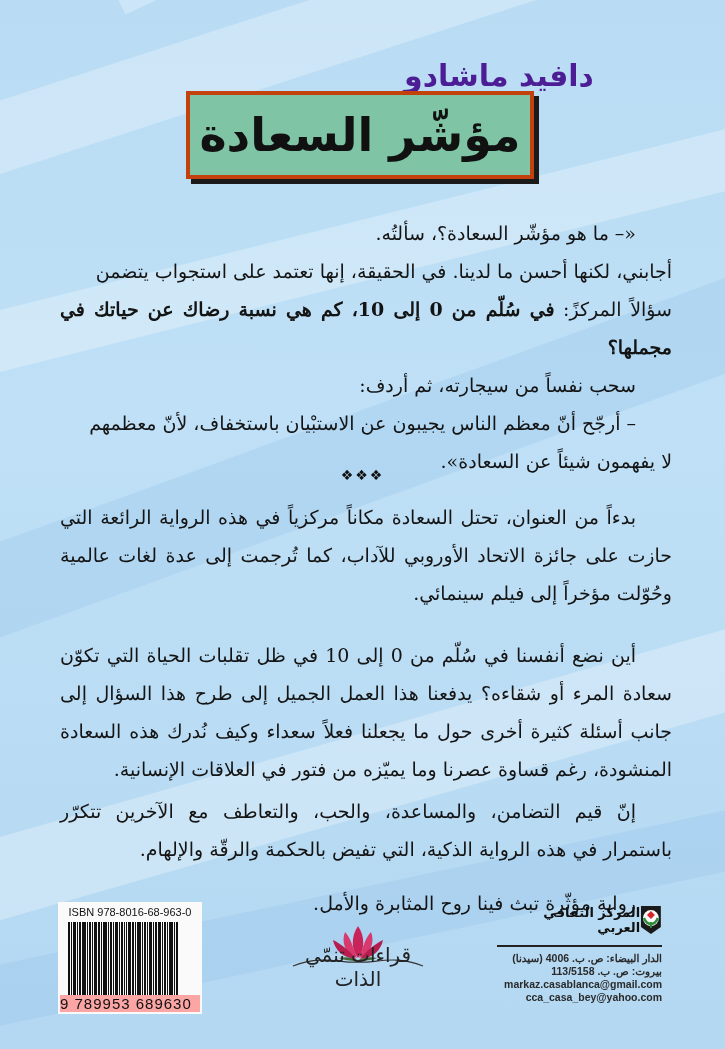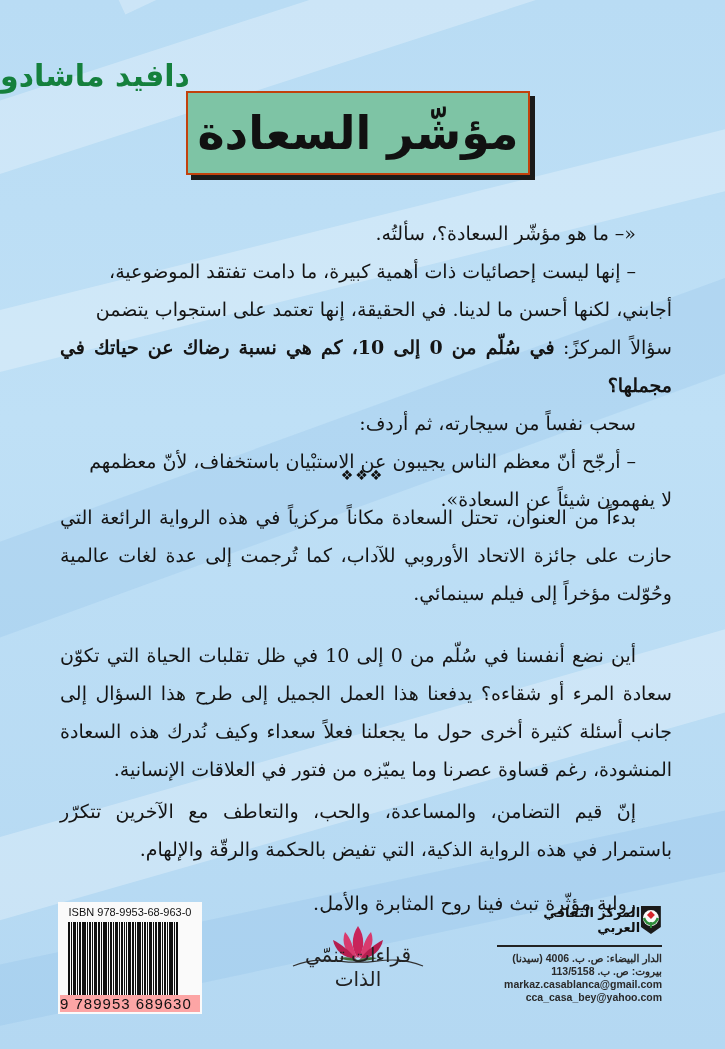--- a/index.html
+++ b/index.html
@@ -7,27 +7,27 @@
     width:725px; height:1049px; overflow:hidden; position:relative;
     background: linear-gradient(180deg, #b9dcf4 0%, #bfe0f6 40%, #b4d8f2 100%);
     font-family: "DejaVu Serif", serif;
     color:#1a1a1a;
   }
   .rays { position:absolute; inset:0; pointer-events:none; overflow:hidden; }
   .ray { position:absolute; background: rgba(255,255,255,0.28); transform-origin: 0 0; }
   .ray.dark { background: rgba(120,180,225,0.18); }
 
   .author {
-    position:absolute; top:58px; left:0; width:594px; text-align:left;
+    position:absolute; top:58px; left:0; width:594px; text-align:right;
     font-family:"DejaVu Sans", sans-serif; font-size:30px; font-weight:bold;
-    color:#15803d; direction:rtl; letter-spacing:0.5px;
+    color:#4c1d95; direction:rtl; letter-spacing:0.5px;
   }
   .title-box {
     position:absolute; left:186px; top:91px; width:340px; height:80px;
-    background:#7ec4a5; border:2px solid #c2410c;
+    background:#7ec4a5; border:4px solid #c2410c;
     box-shadow: 5px 5px 0 #1a1a1a;
     display:flex; align-items:center; justify-content:center;
   }
   .title-box span {
     font-family:"DejaVu Sans", sans-serif; font-size:46px; font-weight:bold;
     color:#111; direction:rtl;
   }
 
   .text-block {
     position:absolute; left:60px; width:612px; direction:rtl; text-align:justify;
@@ -92,39 +92,38 @@
 </div>
 
 <div class="author">دافيد ماشادو</div>
 
 <div class="title-box">
   <span>مؤشّر السعادة</span>
 </div>
 
 <div class="text-block" style="top:214px;">
   <p class="indent">«– ما هو مؤشّر السعادة؟، سألتُه.</p>
-  <p class="indent">– إنها ليست إحصائيات ذات أهمية كبيرة، ما دامت تفتقد الموضوعية،</p>
   <p>أجابني، لكنها أحسن ما لدينا. في الحقيقة، إنها تعتمد على استجواب يتضمن</p>
   <p><span>سؤالاً المركزً:</span> <span class="bold">في سُلّم من 0 إلى 10، كم هي نسبة رضاك عن حياتك في مجملها؟</span></p>
   <p class="indent">سحب نفساً من سيجارته، ثم أردف:</p>
   <p class="indent">– أرجّح أنّ معظم الناس يجيبون عن الاستبْيان باستخفاف، لأنّ معظمهم</p>
   <p>لا يفهمون شيئاً عن السعادة».</p>
 </div>
 
 <div class="sep">❖❖❖</div>
 
 <div class="text-block" style="top:498px;">
   <p class="indent" style="margin-bottom:4px;">بدءاً من العنوان، تحتل السعادة مكاناً مركزياً في هذه الرواية الرائعة التي حازت على جائزة الاتحاد الأوروبي للآداب، كما تُرجمت إلى عدة لغات عالمية وحُوّلت مؤخراً إلى فيلم سينمائي.</p>
   <p class="indent" style="margin-bottom:4px;margin-top:24px;">أين نضع أنفسنا في سُلّم من 0 إلى 10 في ظل تقلبات الحياة التي تكوّن سعادة المرء أو شقاءه؟ يدفعنا هذا العمل الجميل إلى طرح هذا السؤال إلى جانب أسئلة كثيرة أخرى حول ما يجعلنا فعلاً سعداء وكيف نُدرك هذه السعادة المنشودة، رغم قساوة عصرنا وما يميّزه من فتور في العلاقات الإنسانية.</p>
   <p class="indent" style="margin-bottom:16px;">إنّ قيم التضامن، والمساعدة، والحب، والتعاطف مع الآخرين تتكرّر باستمرار في هذه الرواية الذكية، التي تفيض بالحكمة والرقّة والإلهام.</p>
   <p class="indent">رواية مؤثّرة تبث فينا روح المثابرة والأمل.</p>
 </div>
 
 <div class="barcode-box">
-  <div class="isbn-top">ISBN 978-9953-68-963-0</div>
+  <div class="isbn-top">ISBN 978-8016-68-963-0</div>
   <div class="bars">
     <i style="width:2px"></i>
       <i style="width:1px"></i>
       <i style="width:3px"></i>
       <i style="width:1px"></i>
       <i style="width:2px"></i>
       <i style="width:4px"></i>
       <i style="width:1px"></i>
       <i style="width:2px"></i>
       <i style="width:1px"></i>

